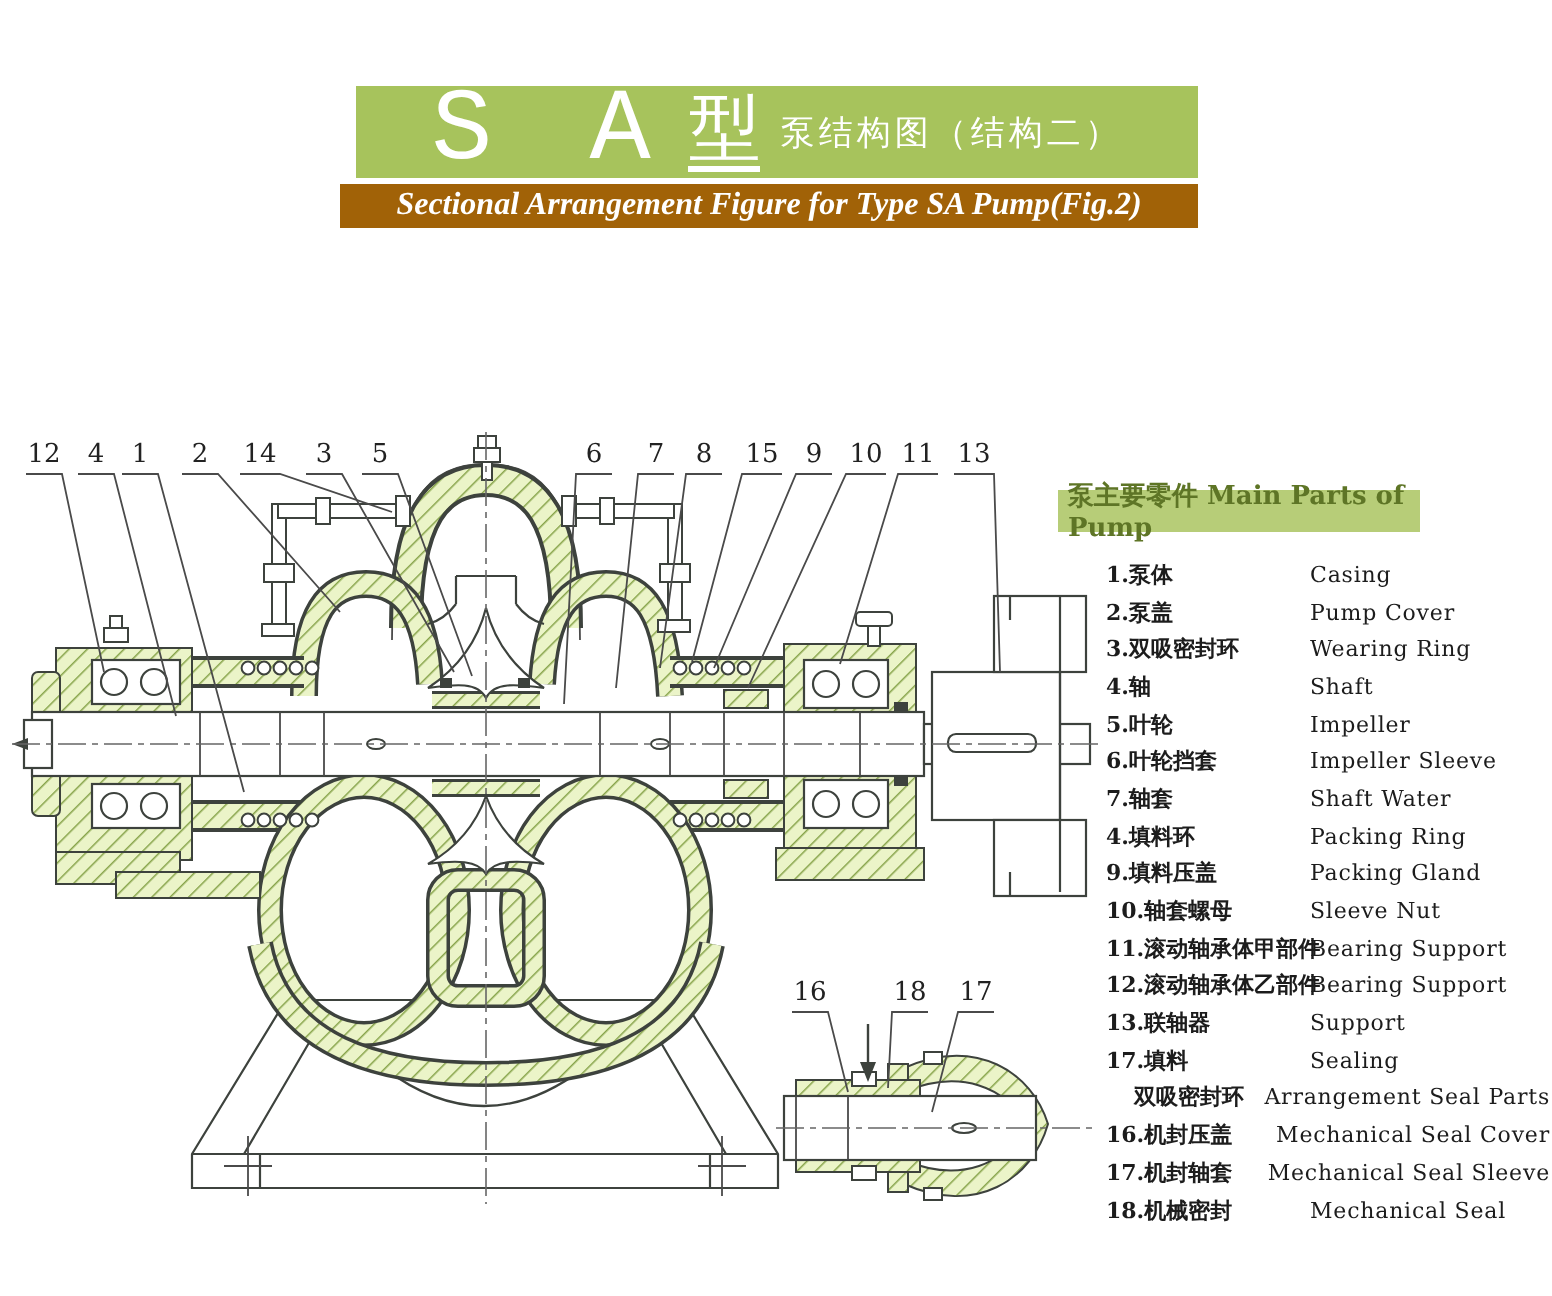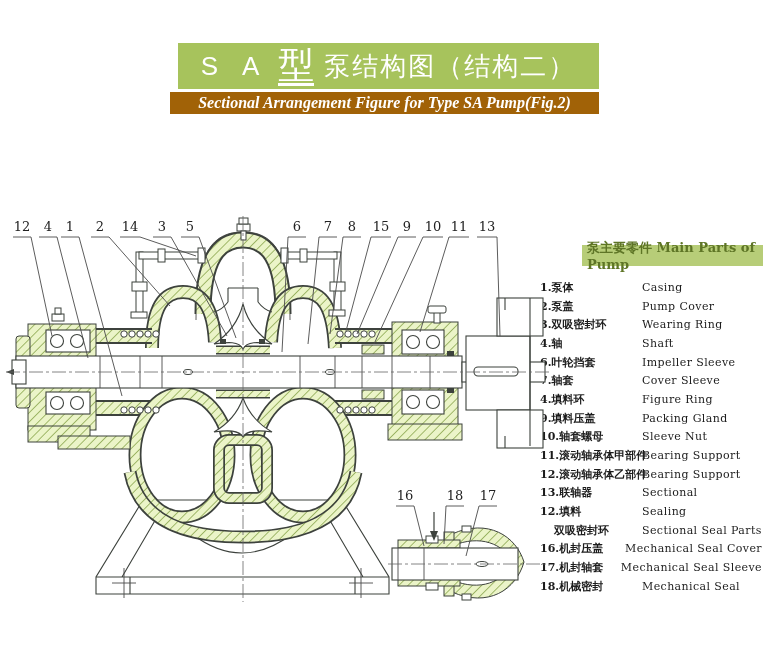--- a/index.html
+++ b/index.html
@@ -1,30 +1,30 @@
 <!DOCTYPE html>
 <html><head>
 <meta charset="utf-8">
 <style>
   html,body{margin:0;padding:0;}
   body{width:776px;height:648px;background:#fff;font-family:"DejaVu Serif",serif;position:relative;overflow:hidden;}
   .abs{position:absolute;}
   
   .banner1{left:178px;top:43px;width:421px;height:46px;background:#a7c35c;color:#fff;
            display:flex;align-items:center;justify-content:center;gap:10px;}
-  .banner1 .series{font-size:26px;letter-spacing:9px;font-family:Liberation Sans, sans-serif;}
+  .banner1 .series{font-size:51px;letter-spacing:9px;font-family:Liberation Mono, monospace;}
   .banner1 .typec{font-size:36px;border-bottom:3px solid #fff;line-height:1.05;}
-  .banner1 .cnt{font-size:26px;letter-spacing:2px;}
+  .banner1 .cnt{font-size:17px;letter-spacing:2px;}
   .banner2{left:170px;top:92px;width:429px;height:22px;background:#a16207;color:#fff;
            display:flex;align-items:center;justify-content:center;
            font-family:Liberation Serif, serif;font-style:italic;font-weight:bold;font-size:16px;}
   
-  .tbl-header{left:582px;top:245px;width:181px;height:21px;background:#b7cd78;color:#5e7526;
+  .tbl-header{left:529px;top:245px;width:181px;height:21px;background:#b7cd78;color:#5e7526;
               font-weight:bold;font-size:13px;display:flex;align-items:center;padding-left:5px;box-sizing:border-box;}
-  .tbl-rows{left:540px;top:278px;width:222px;}
+  .tbl-rows{left:553px;top:278px;width:222px;}
   .trow{height:18.7px;display:flex;align-items:center;font-size:11px;color:#1c1c1c;}
   .trow .cn{width:102px;font-weight:600;white-space:nowrap;}
   .trow .en{letter-spacing:0.4px;white-space:nowrap;}
   .trow.indent .cn{padding-left:14px;width:88px;}
   svg text{font-family:"DejaVu Serif",serif;font-size:13px;fill:#222;}
   .bo{stroke:#3d423d;fill:none;}
   .bh{fill:none;}
   .ol{stroke:#3d423d;fill:none;stroke-width:1.1;}
   .olw{stroke:#3d423d;fill:#fff;stroke-width:1.1;}
   .olh{stroke:#3d423d;stroke-width:1;}
@@ -57,58 +57,62 @@
     </div>
   <div class="trow">
       <span class="cn">3.双吸密封环</span>
       <span class="en">Wearing Ring</span>
     </div>
   <div class="trow">
       <span class="cn">4.轴</span>
       <span class="en">Shaft</span>
     </div>
   <div class="trow">
+      <span class="cn">5.叶轮</span>
+      <span class="en">Impeller</span>
+    </div>
+  <div class="trow">
       <span class="cn">6.叶轮挡套</span>
       <span class="en">Impeller Sleeve</span>
     </div>
   <div class="trow">
       <span class="cn">7.轴套</span>
-      <span class="en">Cover Sleeve</span>
+      <span class="en">Shaft Water</span>
     </div>
   <div class="trow">
       <span class="cn">4.填料环</span>
-      <span class="en">Figure Ring</span>
+      <span class="en">Packing Ring</span>
     </div>
   <div class="trow">
       <span class="cn">9.填料压盖</span>
       <span class="en">Packing Gland</span>
     </div>
   <div class="trow">
       <span class="cn">10.轴套螺母</span>
       <span class="en">Sleeve Nut</span>
     </div>
   <div class="trow">
       <span class="cn">11.滚动轴承体甲部件</span>
       <span class="en">Bearing Support</span>
     </div>
   <div class="trow">
       <span class="cn">12.滚动轴承体乙部件</span>
       <span class="en">Bearing Support</span>
     </div>
   <div class="trow">
       <span class="cn">13.联轴器</span>
-      <span class="en">Sectional</span>
-    </div>
-  <div class="trow">
-      <span class="cn">12.填料</span>
+      <span class="en">Support</span>
+    </div>
+  <div class="trow">
+      <span class="cn">17.填料</span>
       <span class="en">Sealing</span>
     </div>
   <div class="trow indent">
       <span class="cn">双吸密封环</span>
-      <span class="en">Sectional Seal Parts</span>
+      <span class="en">Arrangement Seal Parts</span>
     </div>
   <div class="trow">
       <span class="cn">16.机封压盖</span>
       <span class="en">Mechanical Seal Cover</span>
     </div>
   <div class="trow">
       <span class="cn">17.机封轴套</span>
       <span class="en">Mechanical Seal Sleeve</span>
     </div>
   <div class="trow">

